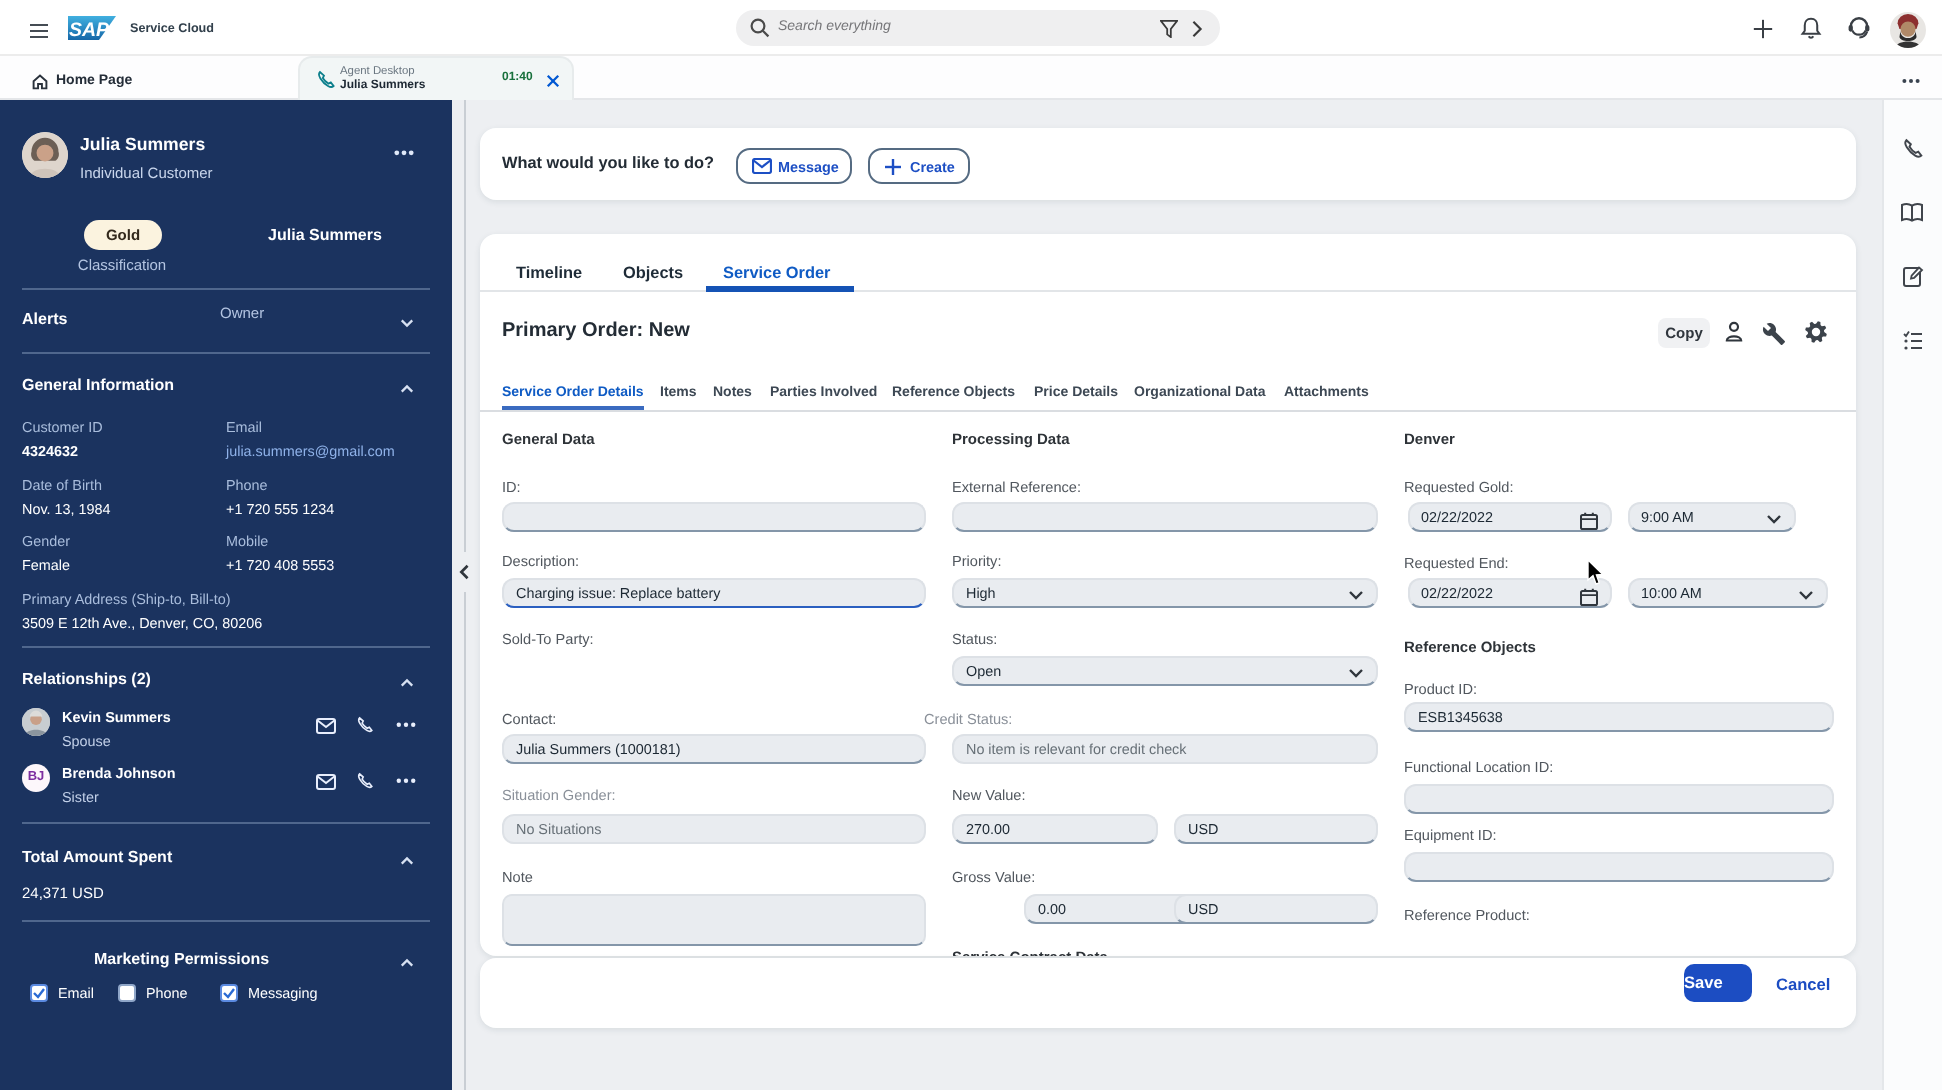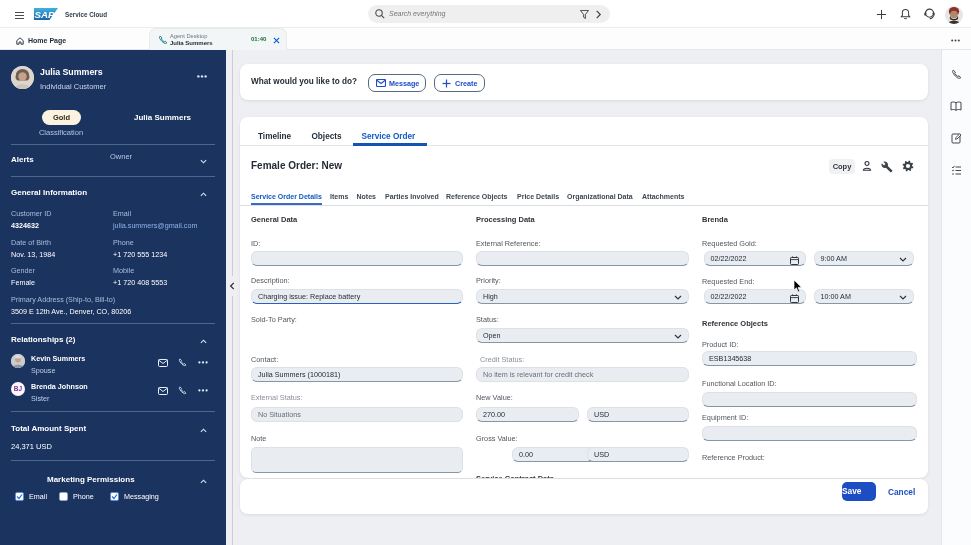--- a/index.html
+++ b/index.html
@@ -283,21 +283,21 @@
 </div>
 
 <div class="card" style="left:240px;top:117px;width:688px;height:361px;overflow:hidden;">
 
   <div class="tab1" style="left:18px;top:14.5px;">Timeline</div>
   <div class="tab1" style="left:71.5px;top:14.5px;">Objects</div>
   <div class="tab1 blue" style="left:121.5px;top:14.5px;">Service Order</div>
   <div class="abs" style="left:0;top:28px;width:688px;height:1px;background:#e2e5e8;"></div>
   <div class="abs" style="left:113px;top:26px;width:74px;height:2.5px;background:#1553b5;"></div>
 
-  <div class="abs" style="left:11px;top:43px;font-size:10px;font-weight:bold;color:#232c35;">Female Order: New</div>
+  <div class="abs" style="left:11px;top:43px;font-size:10px;font-weight:bold;color:#232c35;">Primary Order: New</div>
   <div class="abs" style="left:589px;top:42px;width:26px;height:15px;background:#f0f1f3;border-radius:4px;text-align:center;font-size:7.5px;font-weight:bold;color:#30363d;line-height:15px;">Copy</div>
   <svg class="abs" style="left:622px;top:43px" width="10" height="12" viewBox="0 0 12 13">
       <circle cx="6" cy="3.4" r="2.4" fill="none" stroke="#30363d" stroke-width="1.3"></circle>
       <path d="M1.7 11.6 C1.7 8.3 10.3 8.3 10.3 11.6 Z" fill="none" stroke="#30363d" stroke-width="1.3"></path>
     </svg>
   <svg class="abs" style="left:641px;top:44px" width="12" height="12" viewBox="0 0 24 24">
       <path d="M22.7 19l-9.1-9.1c.9-2.3.4-5-1.5-6.9-2-2-5-2.4-7.4-1.3L9 6 6 9 1.6 4.7C.4 7.1.9 10.1 2.9 12.1c1.9 1.9 4.6 2.4 6.9 1.5l9.1 9.1c.4.4 1 .4 1.4 0l2.3-2.3c.5-.4.5-1.1.1-1.4z" fill="#3c434b"></path>
     </svg>
   <svg class="abs" style="left:662px;top:43px" width="12" height="12" viewBox="0 0 24 24">
       <path fill-rule="evenodd" d="M20.2 12.0 L22.8 13.9 L22.1 16.4 L18.9 16.5 L17.8 17.8 L18.3 21.0 L16.0 22.2 L13.7 20.0 L12.0 20.2 L10.1 22.8 L7.6 22.1 L7.5 18.9 L6.2 17.8 L3.0 18.3 L1.8 16.0 L4.0 13.7 L3.8 12.0 L1.2 10.1 L1.9 7.6 L5.1 7.5 L6.2 6.2 L5.7 3.0 L8.0 1.8 L10.3 4.0 L12.0 3.8 L13.9 1.2 L16.4 1.9 L16.5 5.1 L17.8 6.2 L21.0 5.7 L22.2 8.0 L20.0 10.3 Z M12 16.2 a4.2 4.2 0 1 0 0-8.4 a4.2 4.2 0 0 0 0 8.4 Z" fill="#3c434b"></path>
@@ -315,58 +315,58 @@
   <div class="abs" style="left:0;top:87.5px;width:688px;height:1px;background:#dadde1;"></div>
 
   <div class="sec" style="left:11px;top:97.5px;">General Data</div>
   <div class="lbl" style="left:11px;top:121.5px;">ID:</div>
   <div class="fld" style="left:11px;top:134px;width:212px;"></div>
   <div class="lbl" style="left:11px;top:158.5px;">Description:</div>
   <div class="fld" style="left:11px;top:172px;width:212px;border-bottom:1.5px solid #2b5fc0;">Charging issue: Replace battery</div>
   <div class="lbl" style="left:11px;top:198px;">Sold-To Party:</div>
   <div class="lbl" style="left:11px;top:237.5px;">Contact:</div>
   <div class="fld" style="left:11px;top:250px;width:212px;">Julia Summers (1000181)</div>
-  <div class="lbl" style="left:11px;top:275.5px;color:#8a9099;">External Status:</div>
+  <div class="lbl" style="left:11px;top:275.5px;color:#8a9099;">Situation Gender:</div>
   <div class="fld dis" style="left:11px;top:290px;width:212px;">No Situations</div>
   <div class="lbl" style="left:11px;top:316.5px;">Note</div>
   <div class="fld" style="left:11px;top:330px;width:212px;height:26px;border-radius:5px;"></div>
 
   <div class="sec" style="left:236px;top:97.5px;">Processing Data</div>
   <div class="lbl" style="left:236px;top:121.5px;">External Reference:</div>
   <div class="fld" style="left:236px;top:134px;width:213px;"></div>
   <div class="lbl" style="left:236px;top:158.5px;">Priority:</div>
   <div class="fld" style="left:236px;top:172px;width:213px;">High
     <svg class="selarrow" width="8" height="5" viewBox="0 0 8 5">
         <path d="M1 1 L4 4 L7 1" fill="none" stroke="#30363d" stroke-width="1.2"></path>
       </svg></div>
   <div class="lbl" style="left:236px;top:198px;">Status:</div>
   <div class="fld" style="left:236px;top:211px;width:213px;">Open
     <svg class="selarrow" width="8" height="5" viewBox="0 0 8 5">
         <path d="M1 1 L4 4 L7 1" fill="none" stroke="#30363d" stroke-width="1.2"></path>
       </svg></div>
-  <div class="lbl" style="left:240px;top:237.5px;color:#8a9099;">Credit Status:</div>
+  <div class="lbl" style="left:222px;top:237.5px;color:#8a9099;">Credit Status:</div>
   <div class="fld dis" style="left:236px;top:250px;width:213px;">No item is relevant for credit check</div>
   <div class="lbl" style="left:236px;top:275.5px;">New Value:</div>
   <div class="fld" style="left:236px;top:290px;width:103px;">270.00</div>
   <div class="fld" style="left:347px;top:290px;width:102px;">USD</div>
   <div class="lbl" style="left:236px;top:316.5px;">Gross Value:</div>
   <div class="fld" style="left:236px;top:330px;width:103px;margin-left:36px;">0.00</div>
   <div class="fld" style="left:347px;top:330px;width:102px;">USD</div>
   <div class="sec" style="left:236px;top:356.5px;">Service Contract Data</div>
 
-  <div class="sec" style="left:462px;top:97.5px;">Brenda</div>
+  <div class="sec" style="left:462px;top:97.5px;">Denver</div>
   <div class="lbl" style="left:462px;top:121.5px;">Requested Gold:</div>
   <div class="fld" style="left:463.5px;top:134px;width:102px;">02/22/2022
     <svg class="abs" style="right:6px;top:3.5px" width="9" height="9" viewBox="0 0 9 9">
         <rect x="0.5" y="1.5" width="8" height="7" rx="0.8" fill="none" stroke="#30363d" stroke-width="1"></rect>
         <line x1="0.5" y1="3.6" x2="8.5" y2="3.6" stroke="#30363d" stroke-width="0.9"></line>
         <line x1="2.6" y1="0.4" x2="2.6" y2="2" stroke="#30363d" stroke-width="1"></line>
         <line x1="6.4" y1="0.4" x2="6.4" y2="2" stroke="#30363d" stroke-width="1"></line>
       </svg></div>
-  <div class="fld" style="left:573.5px;top:134px;width:100px;">9:00 AM
+  <div class="fld" style="left:573.5px;top:134px;width:84px;">9:00 AM
     <svg class="selarrow" width="8" height="5" viewBox="0 0 8 5">
         <path d="M1 1 L4 4 L7 1" fill="none" stroke="#30363d" stroke-width="1.2"></path>
       </svg></div>
   <div class="lbl" style="left:462px;top:160px;">Requested End:</div>
   <div class="fld" style="left:463.5px;top:172px;width:102px;">02/22/2022
     <svg class="abs" style="right:6px;top:3.5px" width="9" height="9" viewBox="0 0 9 9">
         <rect x="0.5" y="1.5" width="8" height="7" rx="0.8" fill="none" stroke="#30363d" stroke-width="1"></rect>
         <line x1="0.5" y1="3.6" x2="8.5" y2="3.6" stroke="#30363d" stroke-width="0.9"></line>
         <line x1="2.6" y1="0.4" x2="2.6" y2="2" stroke="#30363d" stroke-width="1"></line>
         <line x1="6.4" y1="0.4" x2="6.4" y2="2" stroke="#30363d" stroke-width="1"></line>

